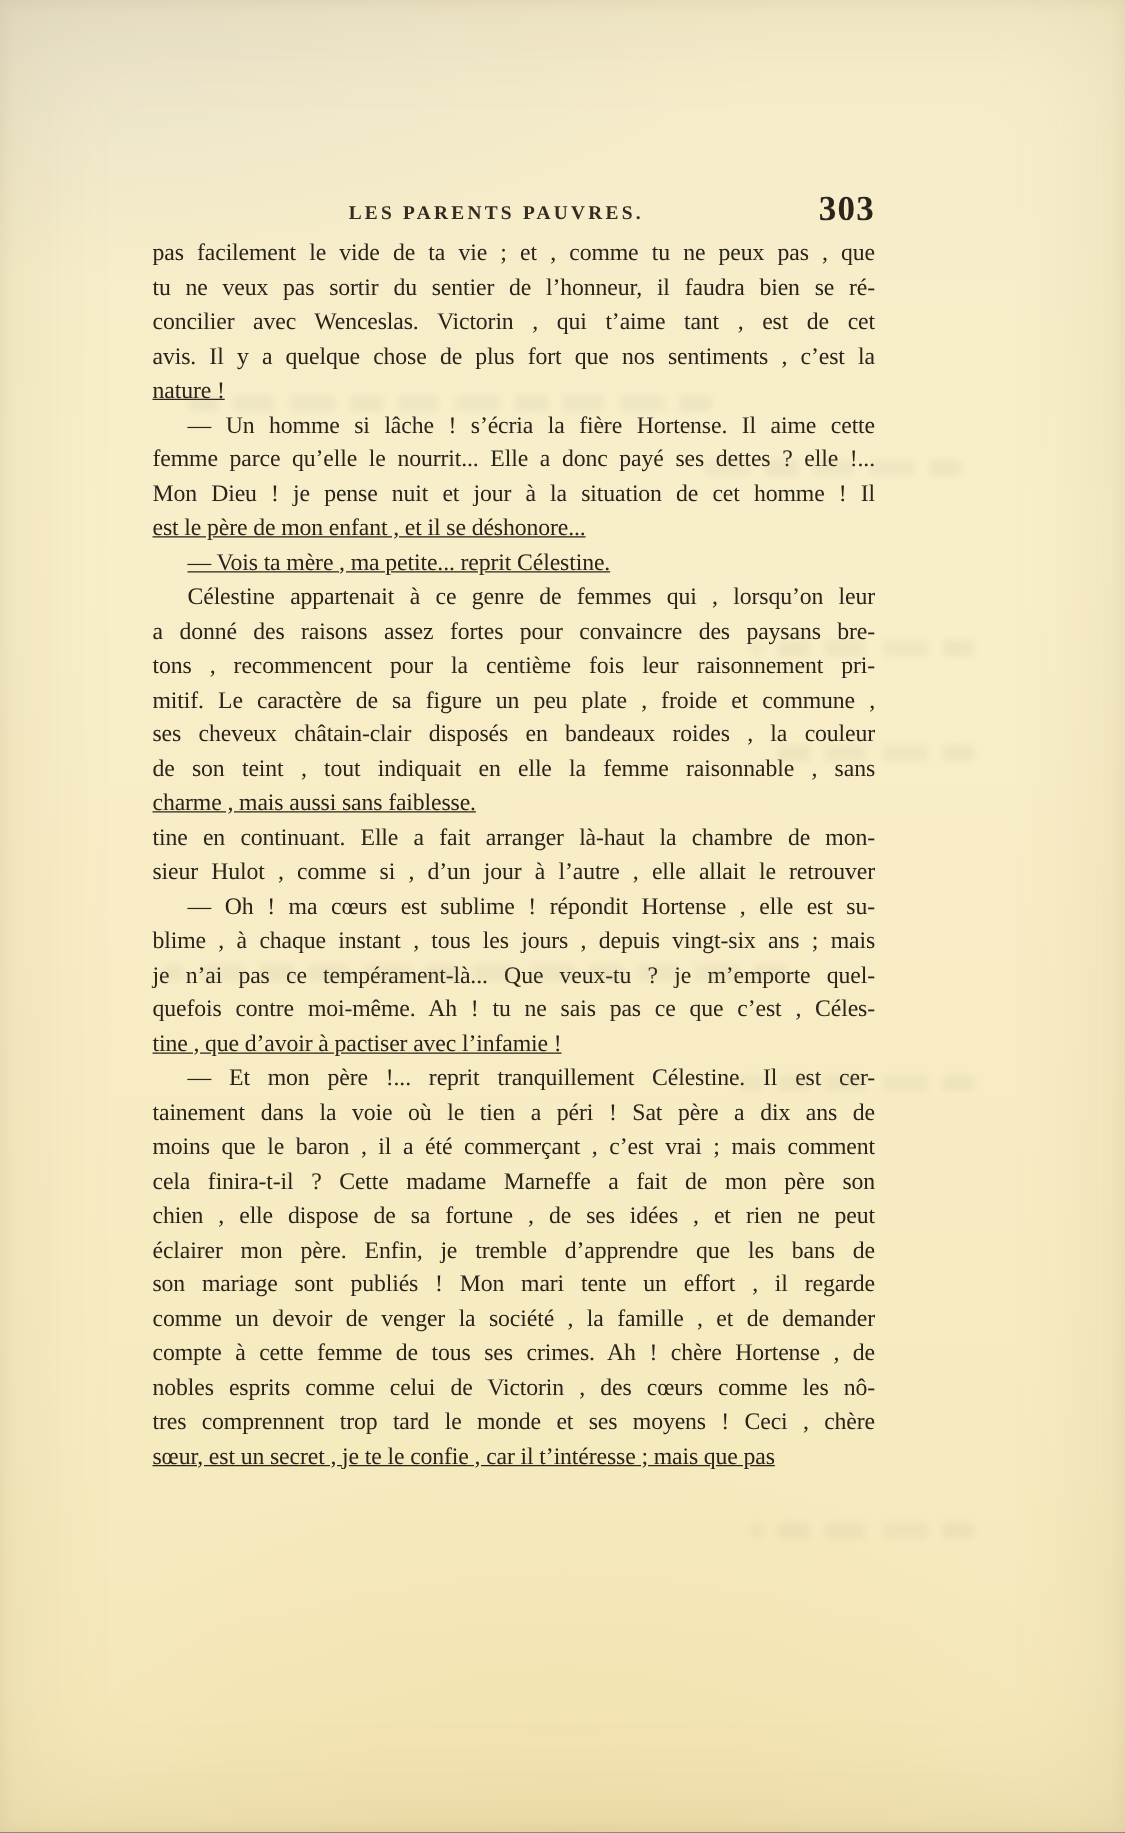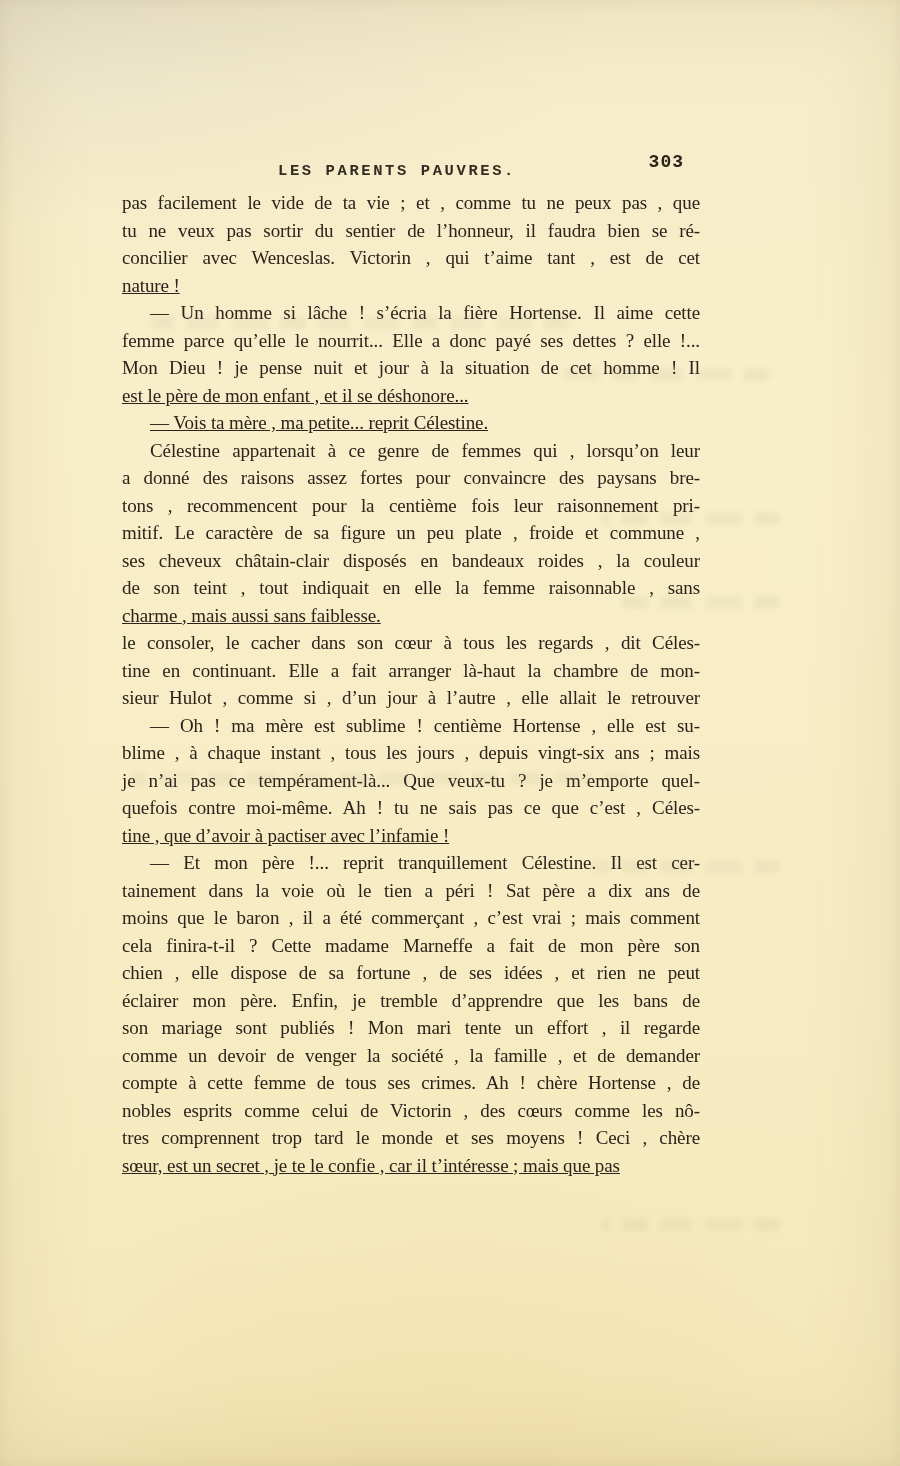--- a/index.html
+++ b/index.html
@@ -13,32 +13,32 @@
       linear-gradient(180deg,#f6ecca 0%, #f8eec9 30%, #f7ebc2 70%, #f4e7b8 100%);
     overflow:hidden;
     font-family:"Liberation Serif","DejaVu Serif",serif;
     color:#2b241b;
   }
   .vignette{
     position:absolute;inset:0;pointer-events:none;
     box-shadow:inset 0 0 90px rgba(160,140,90,0.18), inset 0 0 12px rgba(120,110,80,0.10);
   }
   .running-header{
-    position:absolute;left:122px;top:156px;width:578px;height:30px;font-family:Liberation Mono, monospace;
+    position:absolute;left:122px;top:156px;width:578px;height:30px;
   }
   .running-title{
     position:absolute;left:0;right:0;text-align:center;
     top:6px;
     font-size:15.5px;font-weight:700;letter-spacing:2.6px;
     color:#332c22;
     transform:translateX(-14px);
   }
   .page-number{
-    position:absolute;right:16px;top:-4px;
-    font-size:18px;font-weight:600;letter-spacing:1px;
+    position:absolute;right:0;top:-4px;
+    font-size:28px;font-weight:600;letter-spacing:1px;
     color:#2b241b;
   }
   .text-block{
     position:absolute;left:122px;top:189px;width:578px;
   }
   .line{
     height:27.5px;line-height:27.5px;
     font-size:19px;letter-spacing:-0.1px;
     text-align:justify;text-align-last:justify;
     white-space:normal;overflow:visible;
@@ -64,20 +64,21 @@
   <div class="running-header">
     <div class="running-title">LES PARENTS PAUVRES.</div>
     <div class="page-number">303</div>
   </div>
 
   <main class="text-block">
       <div class="paragraph">
         <div class="line">pas facilement le vide de ta vie ; et , comme tu ne peux pas , que</div>
         <div class="line">tu ne veux pas sortir du sentier de l’honneur, il faudra bien se ré-</div>
         <div class="line">concilier avec Wenceslas. Victorin , qui t’aime tant , est de cet</div>
+        <div class="line">avis. Il y a quelque chose de plus fort que nos sentiments , c’est la</div>
         <div class="line para-last">nature !</div>
       </div>
       <div class="paragraph">
         <div class="line first-indent">— Un homme si lâche ! s’écria la fière Hortense. Il aime cette</div>
         <div class="line">femme parce qu’elle le nourrit... Elle a donc payé ses dettes ? elle !...</div>
         <div class="line">Mon Dieu ! je pense nuit et jour à la situation de cet homme ! Il</div>
         <div class="line para-last">est le père de mon enfant , et il se déshonore...</div>
       </div>
       <div class="paragraph">
         <div class="line first-indent para-last">— Vois ta mère , ma petite... reprit Célestine.</div>
@@ -85,26 +86,25 @@
       <div class="paragraph">
         <div class="line first-indent">Célestine appartenait à ce genre de femmes qui , lorsqu’on leur</div>
         <div class="line">a donné des raisons assez fortes pour convaincre des paysans bre-</div>
         <div class="line">tons , recommencent pour la centième fois leur raisonnement pri-</div>
         <div class="line">mitif. Le caractère de sa figure un peu plate , froide et commune ,</div>
         <div class="line">ses cheveux châtain-clair disposés en bandeaux roides , la couleur</div>
         <div class="line">de son teint , tout indiquait en elle la femme raisonnable , sans</div>
         <div class="line para-last">charme , mais aussi sans faiblesse.</div>
       </div>
       <div class="paragraph">
-        <div class="line">le consoler, le cacher dans son cœur à tous les regards , dit Céles-</div>
         <div class="line">tine en continuant. Elle a fait arranger là-haut la chambre de mon-</div>
         <div class="line">sieur Hulot , comme si , d’un jour à l’autre , elle allait le retrouver</div>
       </div>
       <div class="paragraph">
-        <div class="line first-indent">— Oh ! ma mère est sublime ! centième Hortense , elle est su-</div>
+        <div class="line first-indent">— Oh ! ma cœurs est sublime ! répondit Hortense , elle est su-</div>
         <div class="line">blime , à chaque instant , tous les jours , depuis vingt-six ans ; mais</div>
         <div class="line">je n’ai pas ce tempérament-là... Que veux-tu ? je m’emporte quel-</div>
         <div class="line">quefois contre moi-même. Ah ! tu ne sais pas ce que c’est , Céles-</div>
         <div class="line para-last">tine , que d’avoir à pactiser avec l’infamie !</div>
       </div>
       <div class="paragraph">
         <div class="line first-indent">— Et mon père !... reprit tranquillement Célestine. Il est cer-</div>
         <div class="line">tainement dans la voie où le tien a péri ! Sat père a dix ans de</div>
         <div class="line">moins que le baron , il a été commerçant , c’est vrai ; mais comment</div>
         <div class="line">cela finira-t-il ? Cette madame Marneffe a fait de mon père son</div>

